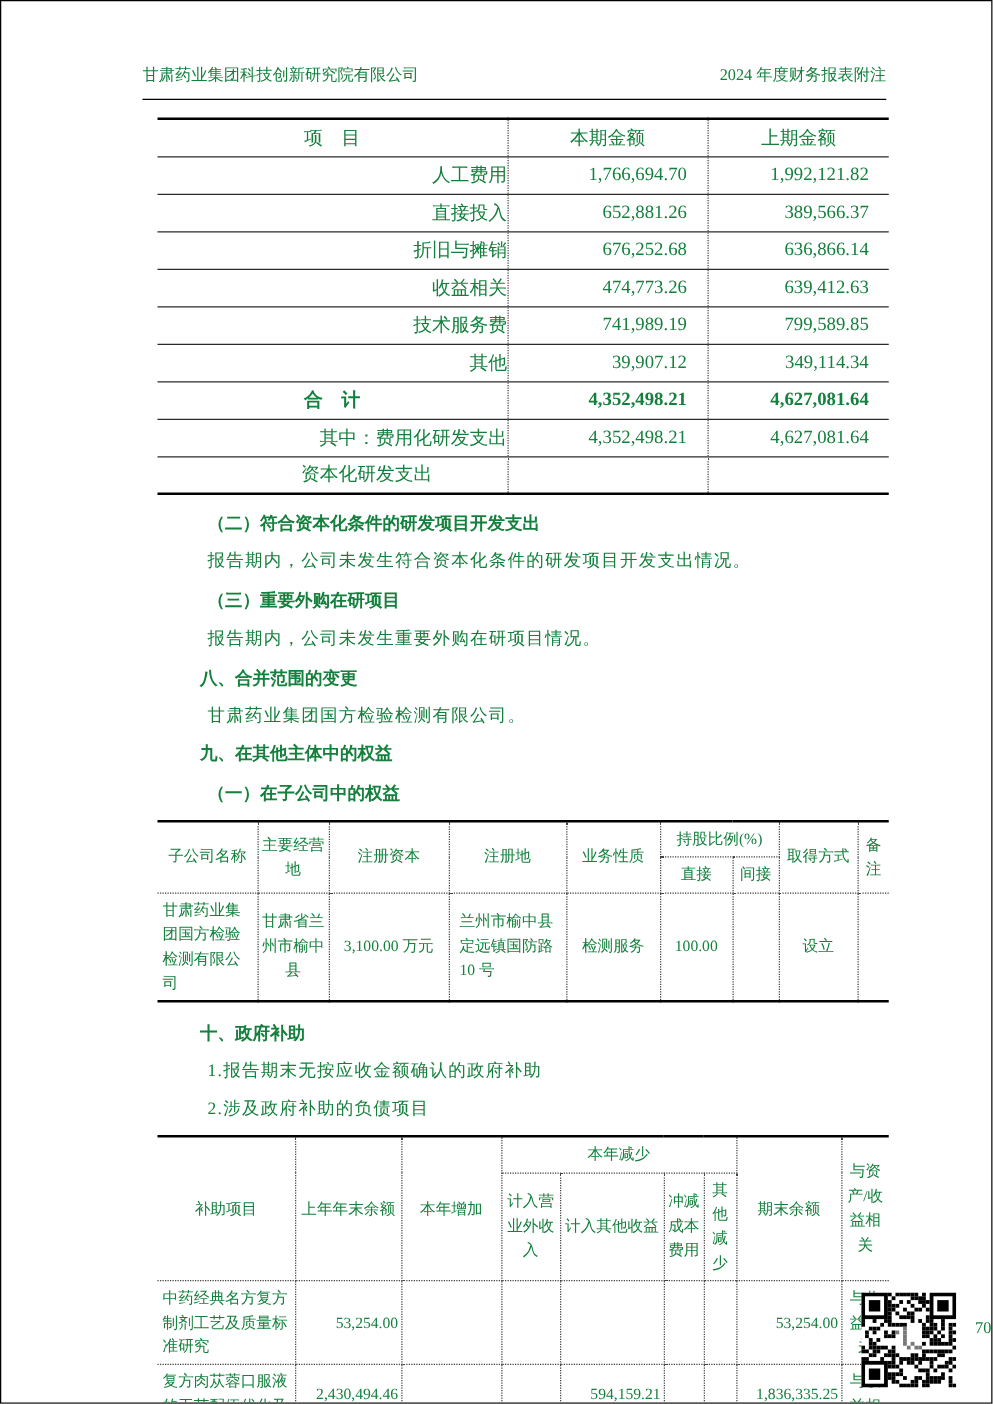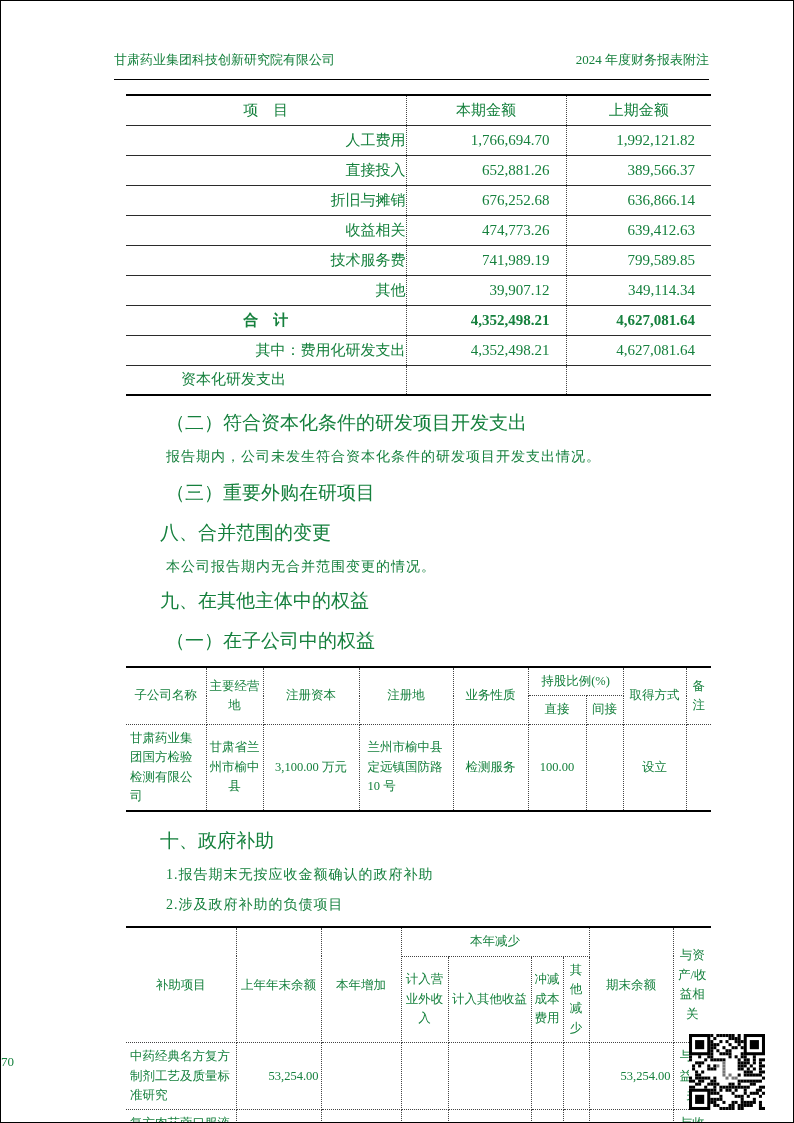--- a/index.html
+++ b/index.html
@@ -20,45 +20,45 @@
   .doc-header { display:flex; justify-content:space-between; font-size:13px; padding-bottom:10px; }
   .doc-header-rule { border-bottom:1.5px solid #000; margin-bottom:14px; }
 
   
   table { border-collapse:collapse; table-layout:fixed; }
   .fin-table { width:585px; margin-left:12px; font-size:15px; border-top:2.5px solid #000; border-bottom:2.5px solid #000; }
   .fin-table td, .fin-table th { border-top:1px solid #2b2b2b; font-weight:normal; height:30px; vertical-align:middle; }
   .fin-table tr:first-child td, .fin-table tr:first-child th { border-top:none; }
   .fin-table .vline { border-left:1px dotted #444; }
   .cell-item { text-align:right; padding-left:10px; }
-  .cell-item-indent { text-align:left; padding-left:55px; }
+  .cell-item-indent { text-align:center; padding-left:55px; }
   .cell-num { text-align:right; padding-right:16px; }
   .cell-center { text-align:center; }
   .row-total td { font-weight:bold; }
 
   
   .sec { margin-left:52px; margin-right:0; }
-  .sec-heading { font-weight:normal; font-size:19px; margin-top:14px; margin-bottom:12px; }
+  .sec-heading { font-weight:bold; font-size:14px; margin-top:14px; margin-bottom:12px; }
   .sec-body { font-size:14px; margin-bottom:12px; letter-spacing:1px; }
   .sec-heading.lvl1 { margin-left:-6px; }
 
   
   .grid-table { width:585px; margin-left:12px; font-size:12.5px; border-top:2px solid #000; border-bottom:2.5px solid #000; margin-top:6px; }
   .grid-table th, .grid-table td {
     border:1px dotted #444; font-weight:normal; text-align:center; vertical-align:middle;
     padding:4px 2px; line-height:1.55;
   }
   .grid-table tr > *:first-child { border-left:none; }
   .grid-table tr > *:last-child { border-right:none; }
   .grid-table tr:first-child > * { border-top:none; }
   .grid-table tr:last-child > * { border-bottom:none; }
   .grid-table .t-left { text-align:left; padding-left:4px; }
   .grid-table .t-right { text-align:right; padding-right:2px; }
 
-  .footer-pageno { position:absolute; left:0; bottom:52px; width:100%; text-align:left; font-size:13px; }
+  .footer-pageno { position:absolute; left:0; bottom:52px; width:100%; text-align:right; font-size:13px; }
   .qr { position:absolute; right:28px; bottom:12px; width:76px; height:76px; }
 </style>
 </head>
 <body>
 
 <div class="page">
   <div class="content">
 
     <div class="doc-header">
       <span>甘肃药业集团科技创新研究院有限公司</span>
@@ -123,22 +123,23 @@
         <td class="cell-num vline"></td>
         <td class="cell-num vline"></td>
       </tr>
     </tbody>
       </table>
 
     <div class="sec">
       <div class="sec-heading">（二）符合资本化条件的研发项目开发支出</div>
       <div class="sec-body">报告期内，公司未发生符合资本化条件的研发项目开发支出情况。</div>
       <div class="sec-heading">（三）重要外购在研项目</div>
+      <div class="sec-body">报告期内，公司未发生重要外购在研项目情况。</div>
       <div class="sec-heading lvl1">八、合并范围的变更</div>
-      <div class="sec-body">本公司报告期内无合并范围变更的情况。</div>
+      <div class="sec-body">甘肃药业集团国方检验检测有限公司。</div>
       <div class="sec-heading lvl1" style="margin-top:4px;">九、在其他主体中的权益</div>
       <div class="sec-heading">（一）在子公司中的权益</div>
     </div>
 
     <table class="grid-table">
       <colgroup>
         <col style="width:80px">
           <col style="width:57px">
           <col style="width:96px">
           <col style="width:94px">

